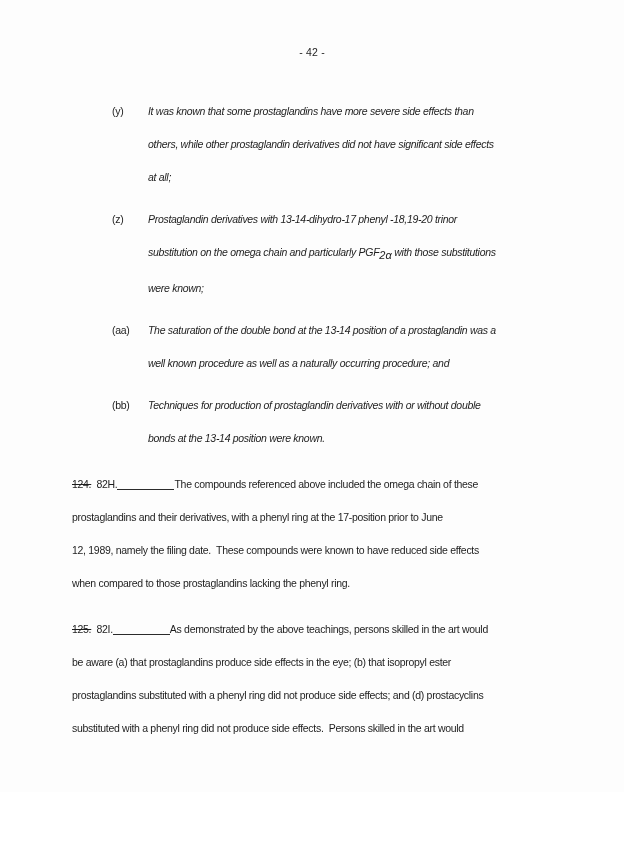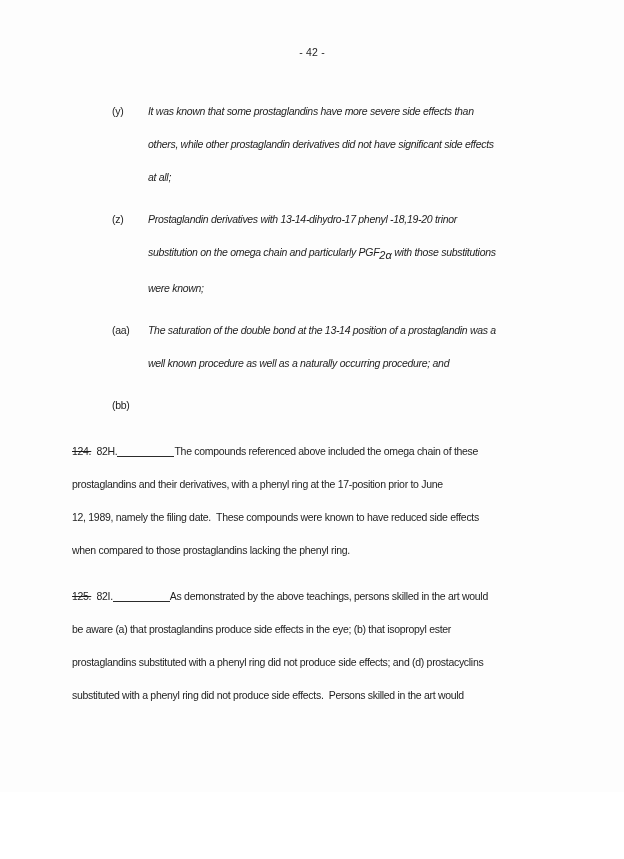--- a/index.html
+++ b/index.html
@@ -76,20 +76,24 @@
     <div class="item">
       <div class="item-label">(aa)</div>
       <div class="item-body">
         <div class="line">The saturation of the double bond at the 13-14 position of a prostaglandin was a</div>
         <div class="line">well known procedure as well as a naturally occurring procedure; and</div>
       </div>
     </div>
 
     <div class="item">
       <div class="item-label">(bb)</div>
+      <div class="item-body">
+        <div class="line">Techniques for production of prostaglandin derivatives with or without double</div>
+        <div class="line">bonds at the 13-14 position were known.</div>
+      </div>
     </div>
 
   </div>
 
   <div class="para">
     <div class="line"><span class="strike">124.</span><span>  </span><span class="ins">82H.</span><span class="tab-u"></span><span>The compounds referenced above included the omega chain of these</span></div>
     <div class="line">prostaglandins and their derivatives, with a phenyl ring at the 17-position prior to June</div>
     <div class="line"><span>12, 1989</span><span class="ins">,</span><span> namely the filing date.  These compounds were known to have reduced side effects</span></div>
     <div class="line">when compared to those prostaglandins lacking the phenyl ring.</div>
   </div>

